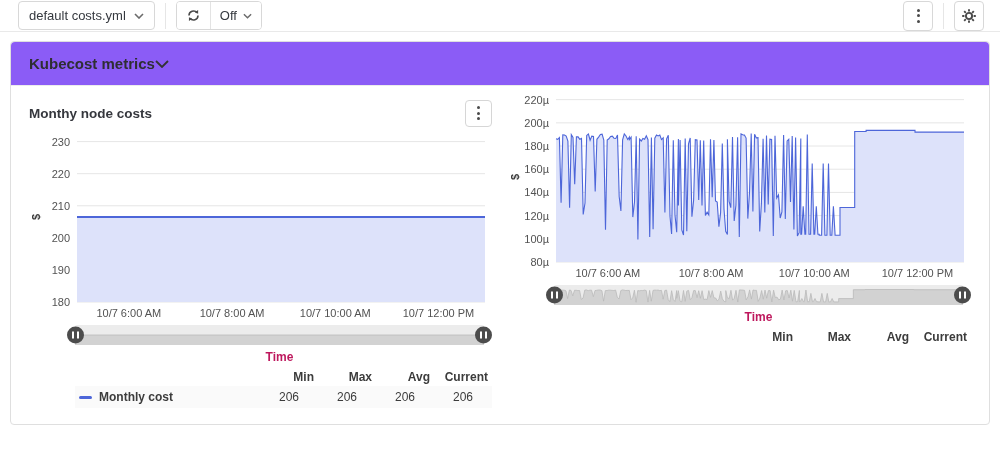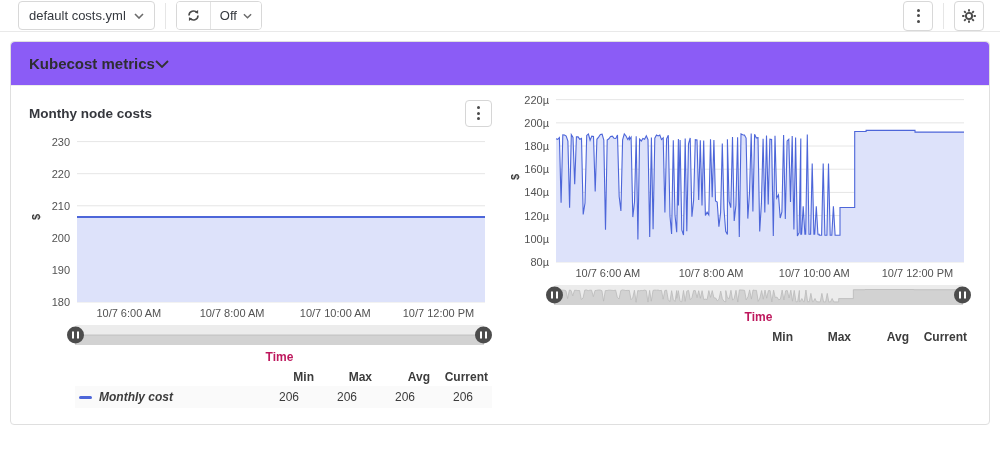--- a/index.html
+++ b/index.html
@@ -52,21 +52,21 @@
   .handle.left { left:-8px; } .handle.right { right:-8px; }
   .handle i { display:block; width:1.8px; height:7px; background:#fff; }
 
   .time-label { text-align:center; margin:5px 8px 2px 46px; font-size:12px;
     font-weight:bold; color:#be185d; }
 
   
   table.legend { width:calc(100% - 46px); margin-left:46px; border-collapse:collapse;
     font-size:12px; color:#3c3c3c; }
   table.legend td { padding:2px 4px; text-align:right; white-space:nowrap;margin-top:28px; }
-  table.legend td.lbl { text-align:left;font-style:italic; }
+  table.legend td.lbl { text-align:left; }
   tr.lh td { font-weight:bold; padding-top:4px; }
   tr.lr { background:#fafafa; }
   tr.lr td { padding:4px 4px;text-align:center; }
   tr.lr td.lbl { font-weight:bold; }
   .dash { display:inline-block; width:13px; height:3px; border-radius:2px;
     background:#4d66d9; margin-right:7px; vertical-align:middle; }
   col.c-num { width:58px; }
 </style>
 </head>
 <body>

